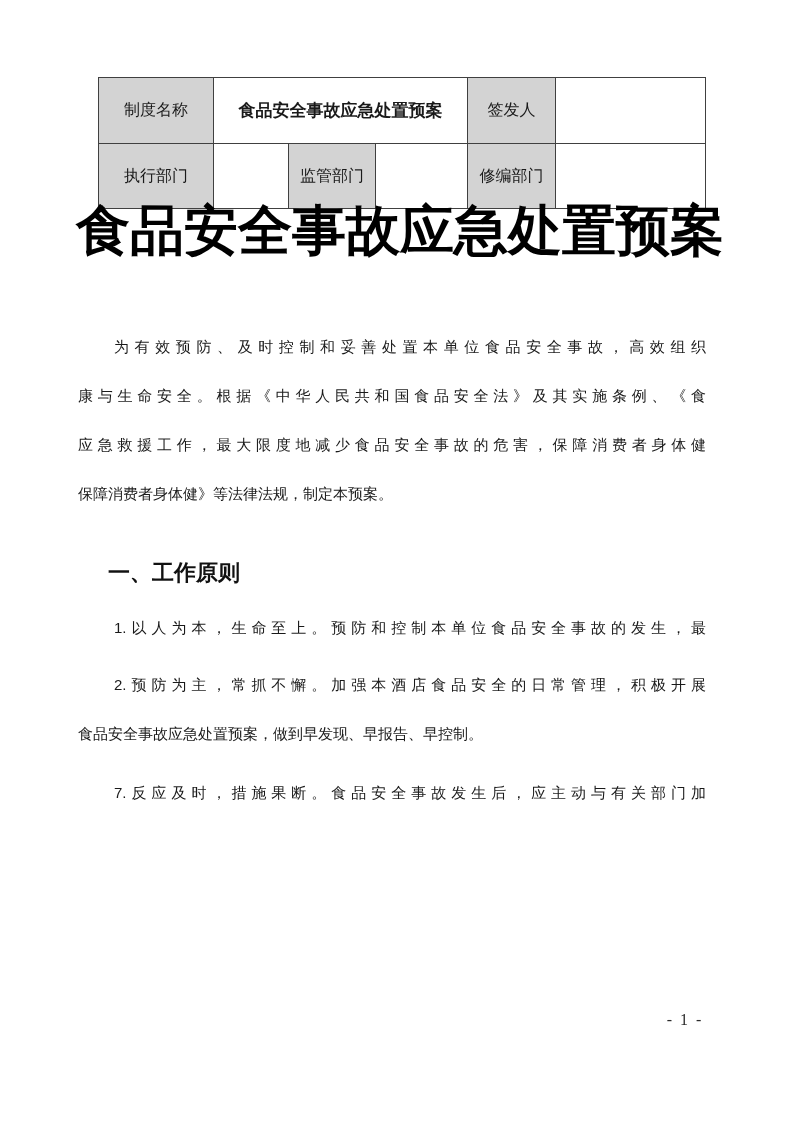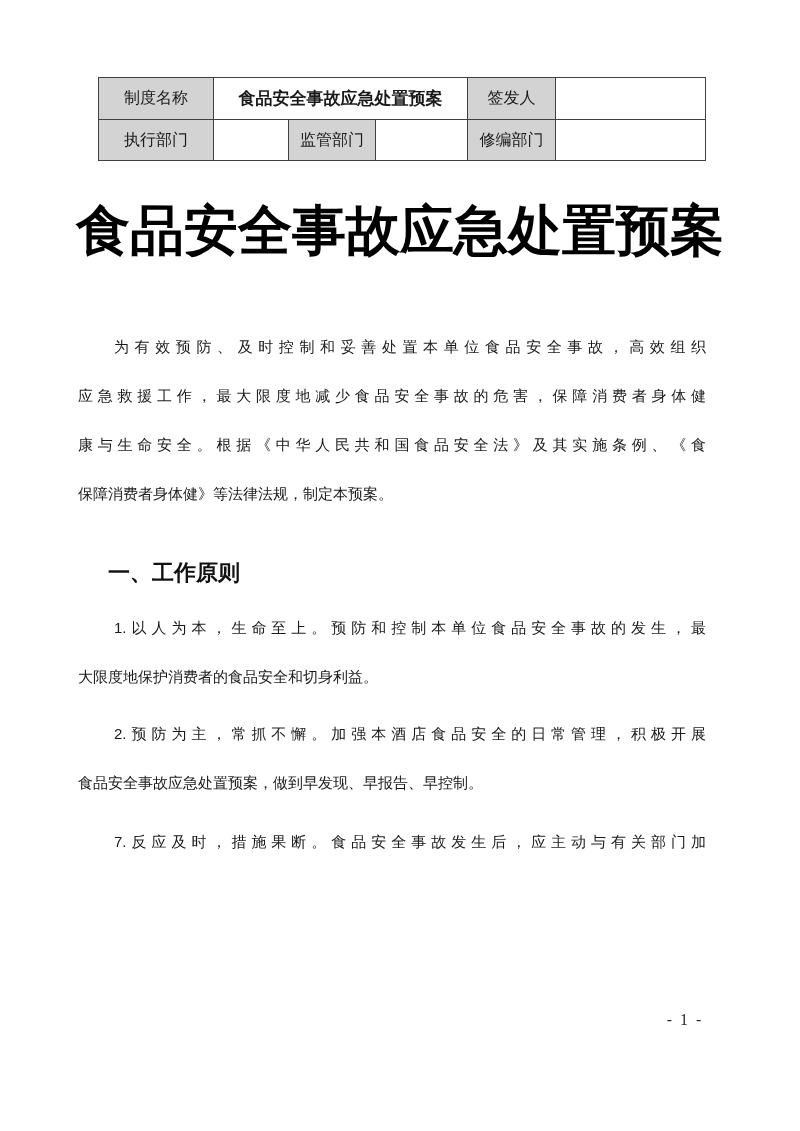--- a/index.html
+++ b/index.html
@@ -16,21 +16,21 @@
   
   .info-table {
     position: absolute; left: 98px; top: 77px;
     border-collapse: collapse;
     table-layout: fixed;
   }
   .info-table td {
     border: 1.5px solid #404040;
     text-align: center; vertical-align: middle;
     font-size: 16px; color: #1a1a1a;
-    padding: 0 2px; overflow: hidden; white-space: nowrap; font-family: Liberation Mono, monospace;
+    padding: 12px 2px; overflow: hidden; white-space: nowrap; font-family: Liberation Mono, monospace;
   }
   .info-table tr.r1 td { height: 41px; }
   .info-table tr.r2 td { height: 40px; }
   .info-table td.label { background: #d3d3d3; }
   .info-table td.doc-name-cell { font-size: 17px; font-weight: bold; }
 
   
   .doc-title {
     position: absolute; top: 192px; left: 0; width: 800px;
     margin: 0;
@@ -105,30 +105,29 @@
     </tr>
   </tbody>
     </table>
 
   <h1 class="doc-title">食品安全事故应急处置预案</h1>
 
   <div class="body-text">
 
     <div class="para intro">
       <div class="line first">为有效预防、及时控制和妥善处置本单位食品安全事故，高效组织</div>
+      <div class="line">康与生命安全。根据《中华人民共和国食品安全法》及其实施条例、《食</div>
       <div class="line">应急救援工作，最大限度地减少食品安全事故的危害，保障消费者身体健</div>
-      <div class="line">康与生命安全。根据《中华人民共和国食品安全法》及其实施条例、《食</div>
       <div class="line last">保障消费者身体健》等法律法规，制定本预案。</div>
     </div>
 
     <h2 class="section-heading">一、工作原则</h2>
 
     <div class="para p2">
       <div class="line first">1.以人为本，生命至上。预防和控制本单位食品安全事故的发生，最</div>
-      <div class="line last">大限度地保护消费者的食品安全和切身利益。</div>
     </div>
 
     <div class="para p3">
       <div class="line first">2.预防为主，常抓不懈。加强本酒店食品安全的日常管理，积极开展</div>
       <div class="line last">食品安全事故应急处置预案，做到早发现、早报告、早控制。</div>
     </div>
 
     <div class="para p4">
       <div class="line first">7.反应及时，措施果断。食品安全事故发生后，应主动与有关部门加</div>
     </div>

